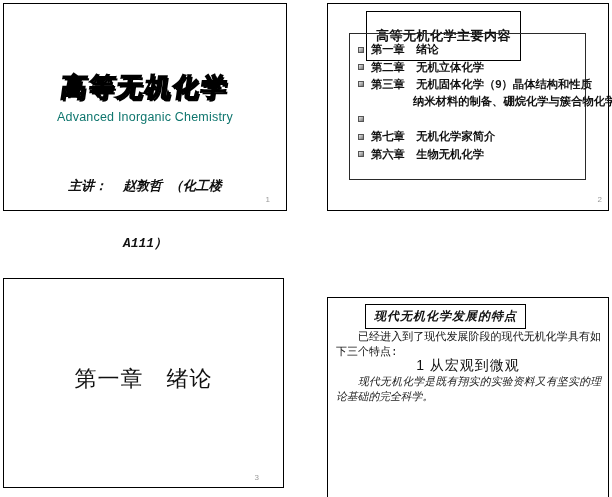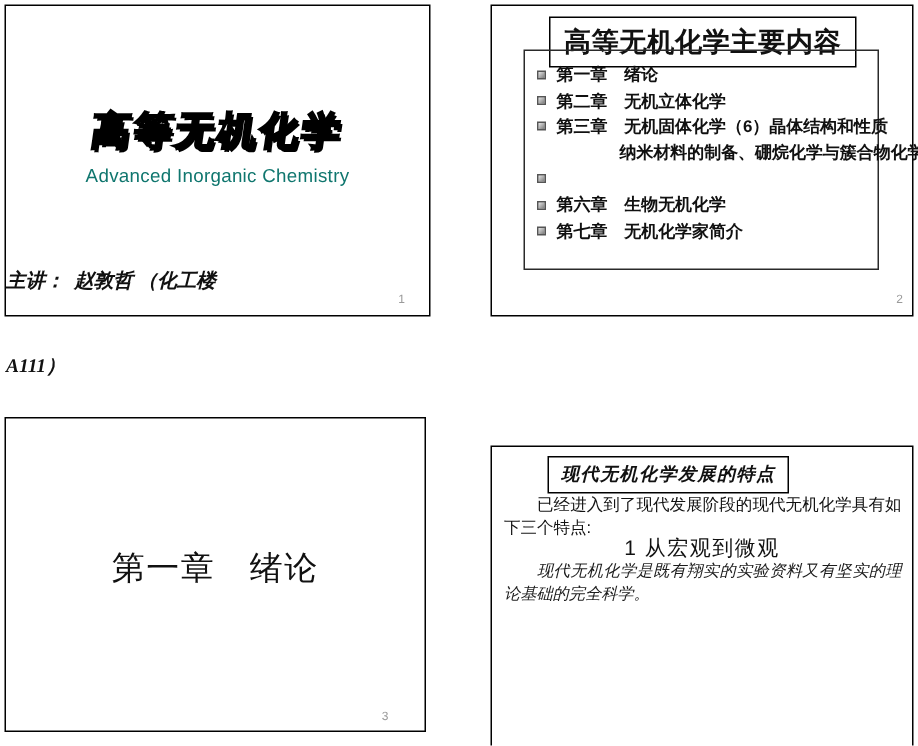--- a/index.html
+++ b/index.html
@@ -19,27 +19,27 @@
   #slide3 .pagenum { right:24px; bottom:5px; }
   #slide4 .pagenum { right:8px;  bottom:6px; }
 
   
   .s1-block { position:absolute; top:66px; left:0; width:100%; text-align:center; }
   .s1-title { display:inline-block; font-size:26px; font-weight:bold; letter-spacing:2px;
               color:#fff; -webkit-text-stroke:1.4px #000;
               text-shadow:2px 2px 0 #000; transform:skewX(-8deg);
               font-family:"Liberation Sans", sans-serif; white-space:pre; }
   .s1-sub { margin-top:5px; font-size:12.5px; color:#0f766e; letter-spacing:0.2px; }
-  .s1-lect { position:absolute; top:135px; left:0; width:100%; text-align:left;
+  .s1-lect { position:absolute; top:135px; left:0; width:100%; text-align:center;
              font-size:13px; font-weight:bold; font-style:italic; line-height:19px;
-             font-family:Liberation Serif, serif; white-space:pre; }
+             font-family:Liberation Mono, monospace; white-space:pre; }
 
   
-  .s2-headerbox { position:absolute; left:38px; top:7px; padding:4px 9px;
-                  border:1.6px solid #000; font-size:18px; font-weight:bold;
+  .s2-headerbox { position:absolute; left:38px; top:7px; padding:15px 9px;
+                  border:1.6px solid #000; font-size:13px; font-weight:bold;
                   letter-spacing:0.5px; background:#fff; white-space:pre; }
   .s2-listbox { position:absolute; left:21px; top:29px; width:237px; height:147px;
                 border:1.4px solid #2a2a2a; padding:7px 5px 0 5px; }
   .toc-row { display:flex; align-items:center; height:17.4px; font-size:11.3px;
              font-weight:bold; white-space:pre; }
   .toc-row.cont { padding-left:58px; }
   .bullet { width:6px; height:6px; flex:none; margin:0 7px 0 3px;
             background:linear-gradient(135deg,#e8e8e8,#777);
             border:1px solid #555; }
 
@@ -47,21 +47,21 @@
   .s3-title { position:absolute; top:85px; left:0; width:100%; text-align:center;
               font-size:22px; font-weight:500; letter-spacing:1px;
               font-family:"Liberation Serif", serif; white-space:pre; }
 
   
   .s4-headerbox { position:absolute; left:37px; top:6px; padding:3px 8px;
                   border:1.6px solid #000; font-size:12px; font-weight:bold;
                   font-style:italic; letter-spacing:1px; background:#fff; white-space:pre; }
   .s4-intro { position:absolute; left:8px; right:7px; top:32px; font-size:11px;
               line-height:15px; text-indent:22px; text-align:justify;
-              font-family:Liberation Sans, sans-serif; }
+              font-family:Liberation Mono, monospace; }
   .s4-heading { position:absolute; left:0; top:59px; width:100%; text-align:center;
                 font-size:14px; font-weight:normal; letter-spacing:1px; white-space:pre; }
   .s4-body { position:absolute; left:8px; right:7px; top:76px; }
   .s4-para { font-size:10.8px; line-height:14.6px; text-indent:22px; text-align:justify;
              font-style:italic; font-family:"Liberation Serif", serif; color:#1c1c1c; }
   .s4-para + .s4-para { margin-top:4px; }
 </style>
 </head>
 <body>
 
@@ -85,35 +85,35 @@
       <div class="toc-row">
         <span class="bullet"></span>
         <span>第一章　绪论</span>
       </div>
       <div class="toc-row">
         <span class="bullet"></span>
         <span>第二章　无机立体化学</span>
       </div>
       <div class="toc-row">
         <span class="bullet"></span>
-        <span>第三章　无机固体化学（6）晶体结构和性质</span>
+        <span>第三章　无机固体化学（9）晶体结构和性质</span>
       </div>
       <div class="toc-row cont">
         <span>纳米材料的制备、硼烷化学与簇合物化学</span>
       </div>
       <div class="toc-row">
         <span class="bullet"></span>
       </div>
       <div class="toc-row">
         <span class="bullet"></span>
-        <span>第六章　生物无机化学</span>
+        <span>第七章　无机化学家简介</span>
       </div>
       <div class="toc-row">
         <span class="bullet"></span>
-        <span>第七章　无机化学家简介</span>
+        <span>第六章　生物无机化学</span>
       </div>
     </div>
     <div class="pagenum">2</div>
   </div>
 
   <div class="slide" id="slide3">
     <div class="s3-title">第一章　绪论</div>
     <div class="pagenum">3</div>
   </div>
 

